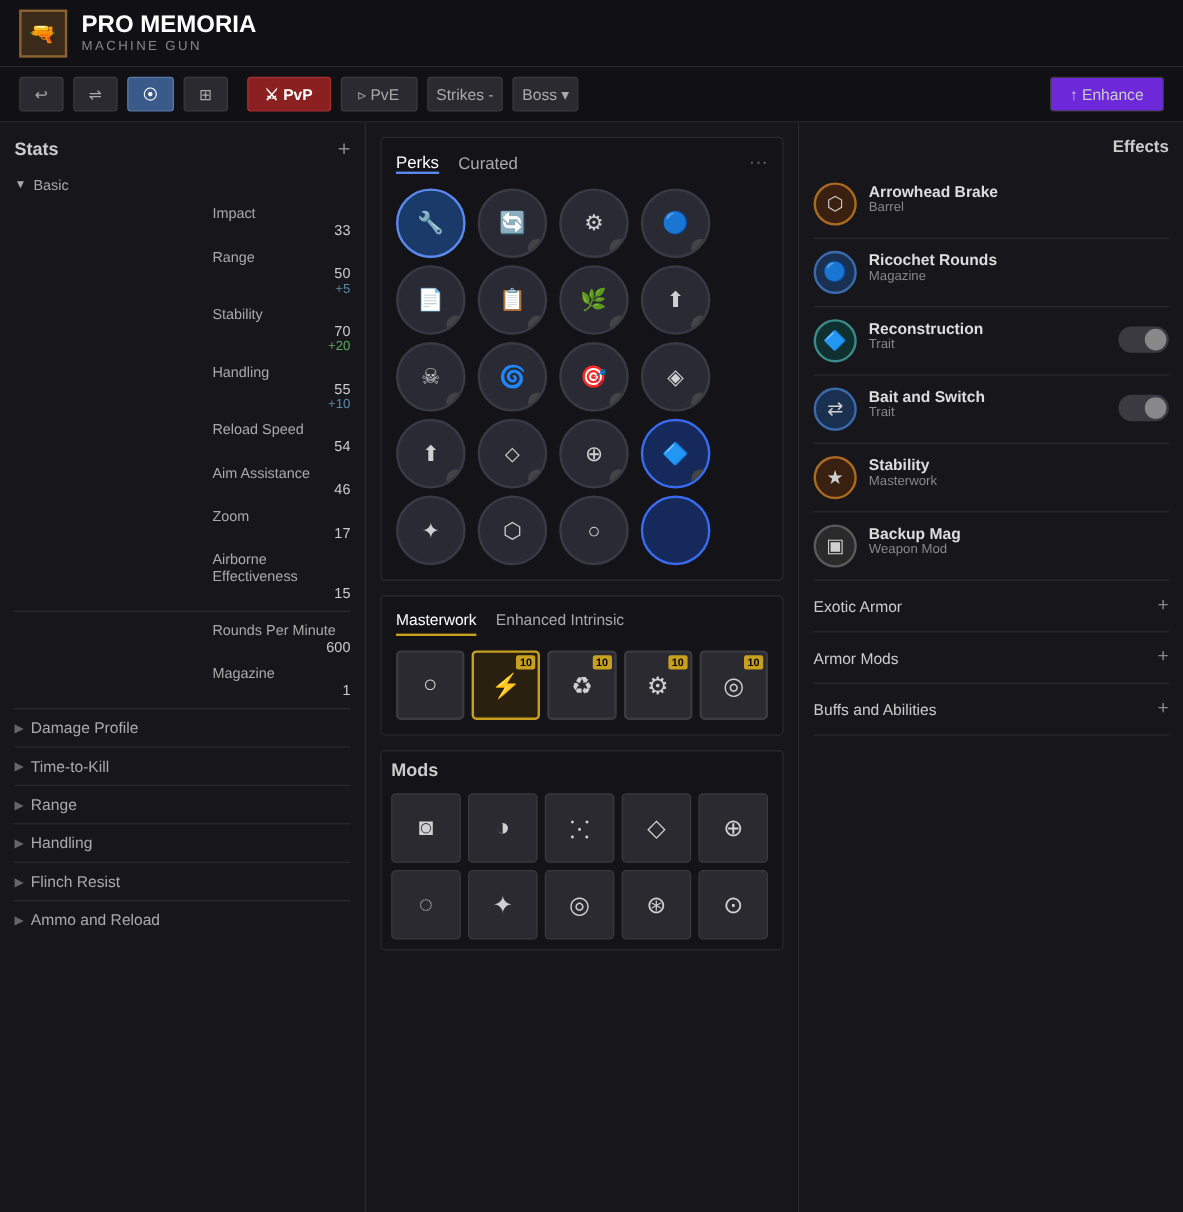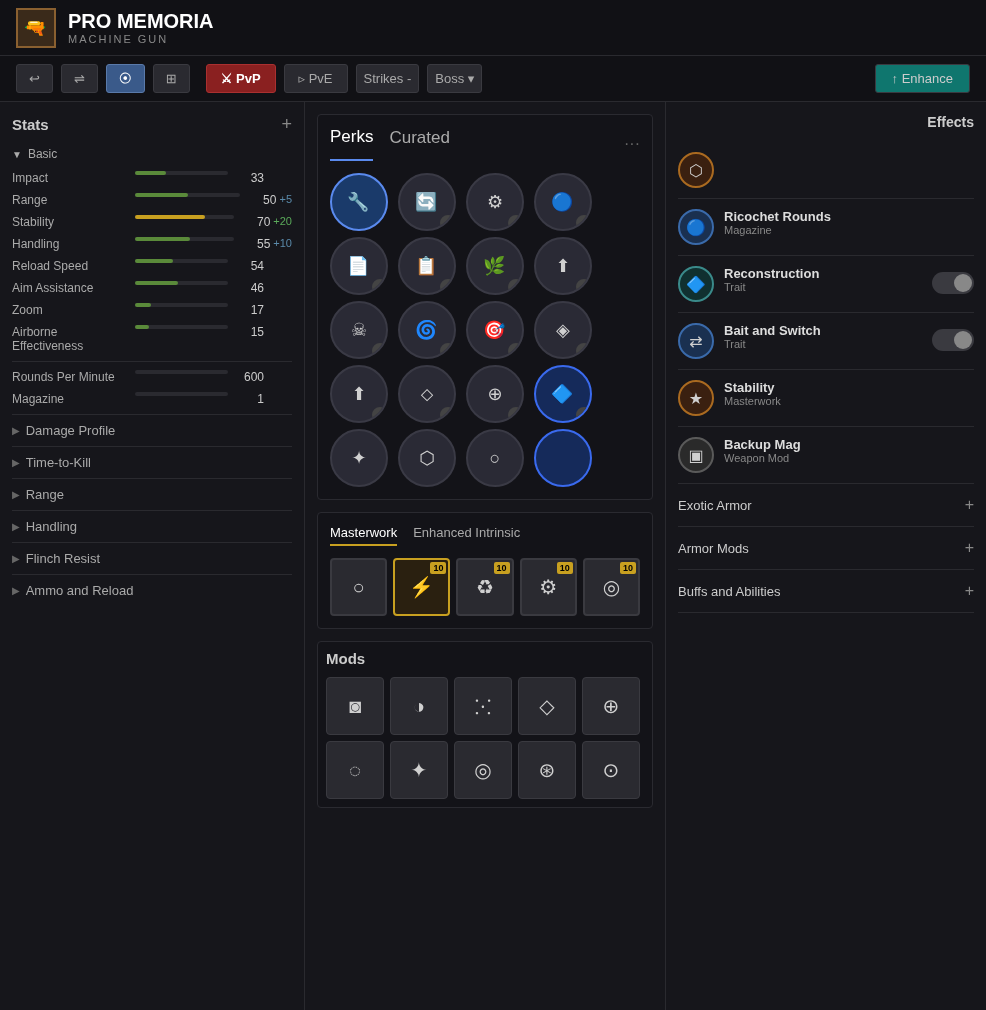--- a/index.html
+++ b/index.html
@@ -75,21 +75,21 @@
     .dropdown-btn {
       background: #2a2a30;
       border: 1px solid #3a3a40;
       color: #aaa;
       padding: 6px 7px;
       border-radius: 3px;
       cursor: pointer;
       font-size: 13px;
     }
     .enhance-btn {
-      background: #0f766e;
+      background: #6d28d9;
       border: 1px solid #3a3a40;
       color: #ccc;
       padding: 6px 16px;
       border-radius: 3px;
       cursor: pointer;
       font-size: 13px;
       margin-left: auto;
     }
 
     
@@ -122,22 +122,23 @@
       gap: 6px;
       color: #aaa;
       font-size: 12px;
       margin-bottom: 10px;
       cursor: pointer;
     }
     .section-arrow { font-size: 10px; }
 
     .stat-row {
       display: flex;
-      align-items: flex-start;
+      align-items: flex-end;
       margin-bottom: 8px;
+      flex-direction: column;
     }
     .stat-name {
       width: 115px;
       font-size: 12px;
       color: #aaa;
       flex-shrink: 0;
     }
     .stat-bar-container {
       flex: 1;
       height: 4px;
@@ -185,24 +186,24 @@
       overflow-y: auto;
       padding: 12px;
     }
     .perks-header {
       display: flex;
       align-items: center;
       gap: 16px;
       margin-bottom: 12px;
     }
     .perks-tab {
-      font-size: 17px;
+      font-size: 14px;
       color: #aaa;
       cursor: pointer;
-      padding-bottom: 12px;
+      padding-bottom: 0;
     }
     .perks-tab.active {
       color: #fff;
       border-bottom: 2px solid #5a8aee;
     }
     .perks-more { margin-left: auto; color: #666; cursor: pointer; font-size: 16px; }
 
     .perk-icon {
       width: 58px;
       height: 58px;
@@ -689,20 +690,24 @@
     </div>
   </div>
 
   <div class="effects-panel">
     <div class="effects-title">Effects</div>
     <div id="effects-list">
         <div class="effect-item">
           <div class="effect-icon orange">
             <span>⬡</span>
           </div>
+          <div class="effect-text">
+    <div class="effect-name">Arrowhead Brake</div>
+    <div class="effect-sub">Barrel</div>
+  </div>
         </div>
         <div class="effect-item">
           <div class="effect-icon blue">
             <span>🔵</span>
           </div>
           <div class="effect-text">
     <div class="effect-name">Ricochet Rounds</div>
     <div class="effect-sub">Magazine</div>
   </div>
         </div>

